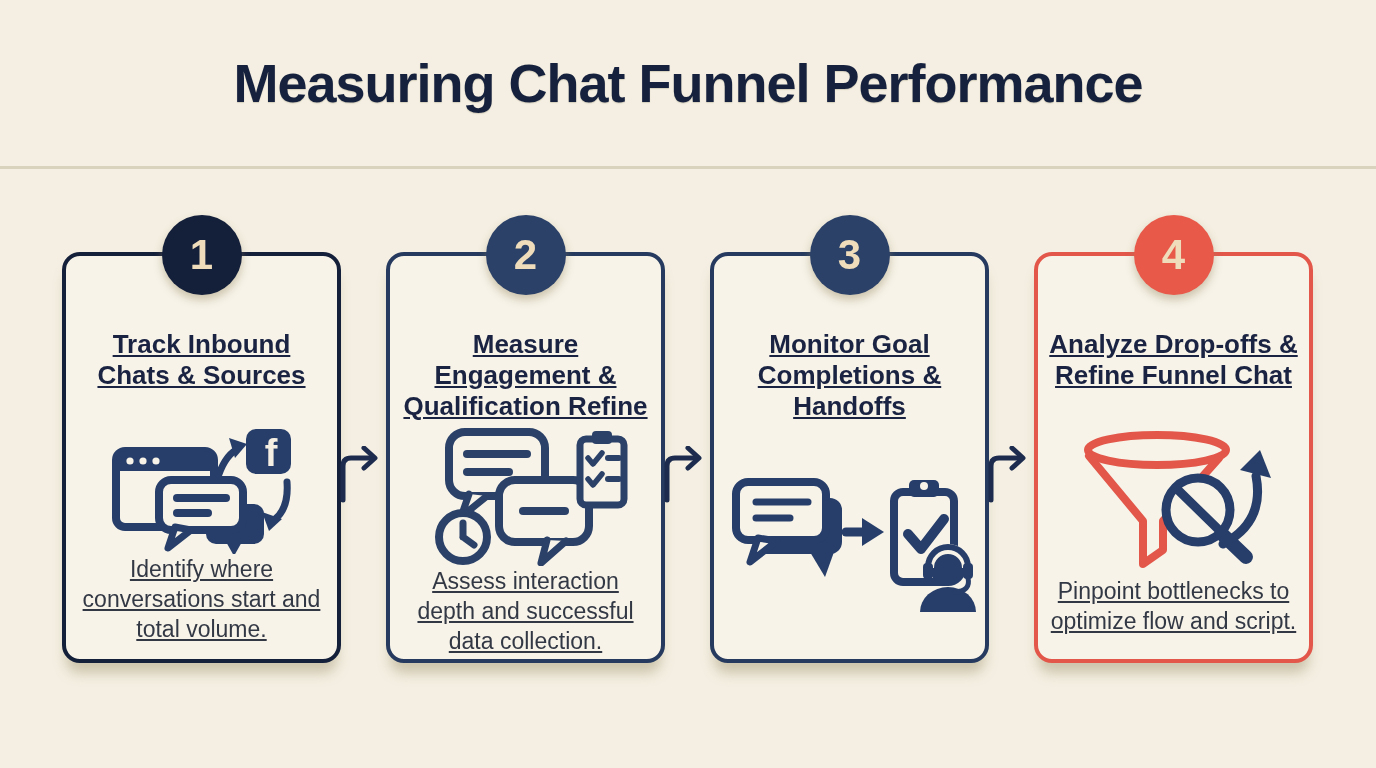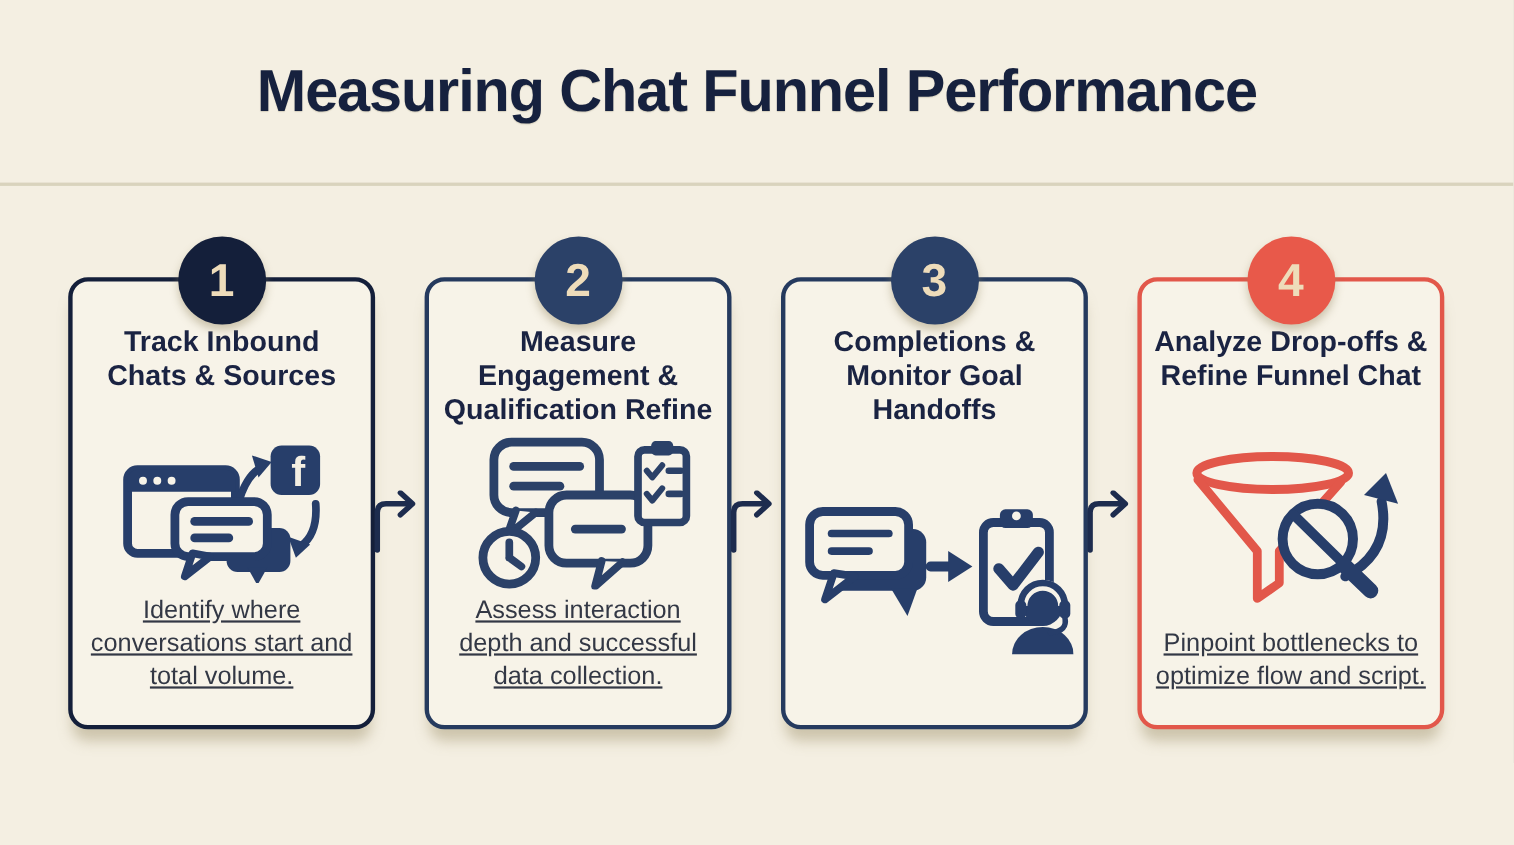--- a/index.html
+++ b/index.html
@@ -43,23 +43,23 @@
     width: 80px; height: 80px; border-radius: 50%;
     display: flex; align-items: center; justify-content: center;
     font-size: 42px; font-weight: bold; color: #eedcba;
     box-shadow: 0 5px 8px rgba(150,138,100,0.45);
     z-index: 2;
   }
   .step-1 .badge { background: #141f3a; }
   .step-2 .badge, .step-3 .badge { background: #2b4168; }
   .step-4 .badge { background: #e8594a; }
   .card-title {
-    margin-top: 39px; min-height: 95px; padding: 0 8px;
+    margin-top: 73px; min-height: 95px; padding: 0 8px;
     text-align: center; font-weight: bold;
-    font-size: 26px; line-height: 31px; color: #1a2342;
+    font-size: 26px; line-height: 31px; color: #1a2342; text-decoration: underline;
   }
   .card-title .line { display: block; }
   .icon-area {
     flex: 1; width: 100%;
     display: flex; align-items: center; justify-content: center;
   }
   .card-desc {
     margin: 0 12px 30px; max-width: 254px;
     text-align: center; font-size: 23px; line-height: 30px; color: #333845; text-decoration: underline;
   }
@@ -155,22 +155,22 @@
             <line x1="185" y1="55" x2="196" y2="55" stroke="#2b4168" stroke-width="6" stroke-linecap="round"></line>
           </g>
         </svg>
       </div>
       <div class="card-desc">Assess interaction depth and successful data collection.</div>
     </div>
 
     <div class="card step-3">
       <div class="badge">3</div>
       <div class="card-title">
+        <span class="line">Monitor Goal</span>
         <span class="line">Completions &amp;</span>
-        <span class="line">Monitor Goal</span>
         <span class="line">Handoffs</span>
       </div>
       <div class="icon-area">
         <svg width="252" height="140" viewBox="0 0 252 140">
           <g>
             <rect x="30" y="26" width="88" height="56" rx="12" fill="#273e6a"></rect>
             <path d="M86 80 L101 105 L110 80 z" fill="#273e6a"></path>
             <rect x="12" y="10" width="90" height="58" rx="12" fill="#f7f3e8" stroke="#273e6a" stroke-width="8"></rect>
             <line x1="32" y1="30" x2="84" y2="30" stroke="#273e6a" stroke-width="7" stroke-linecap="round"></line>
             <line x1="32" y1="46" x2="66" y2="46" stroke="#273e6a" stroke-width="7" stroke-linecap="round"></line>

